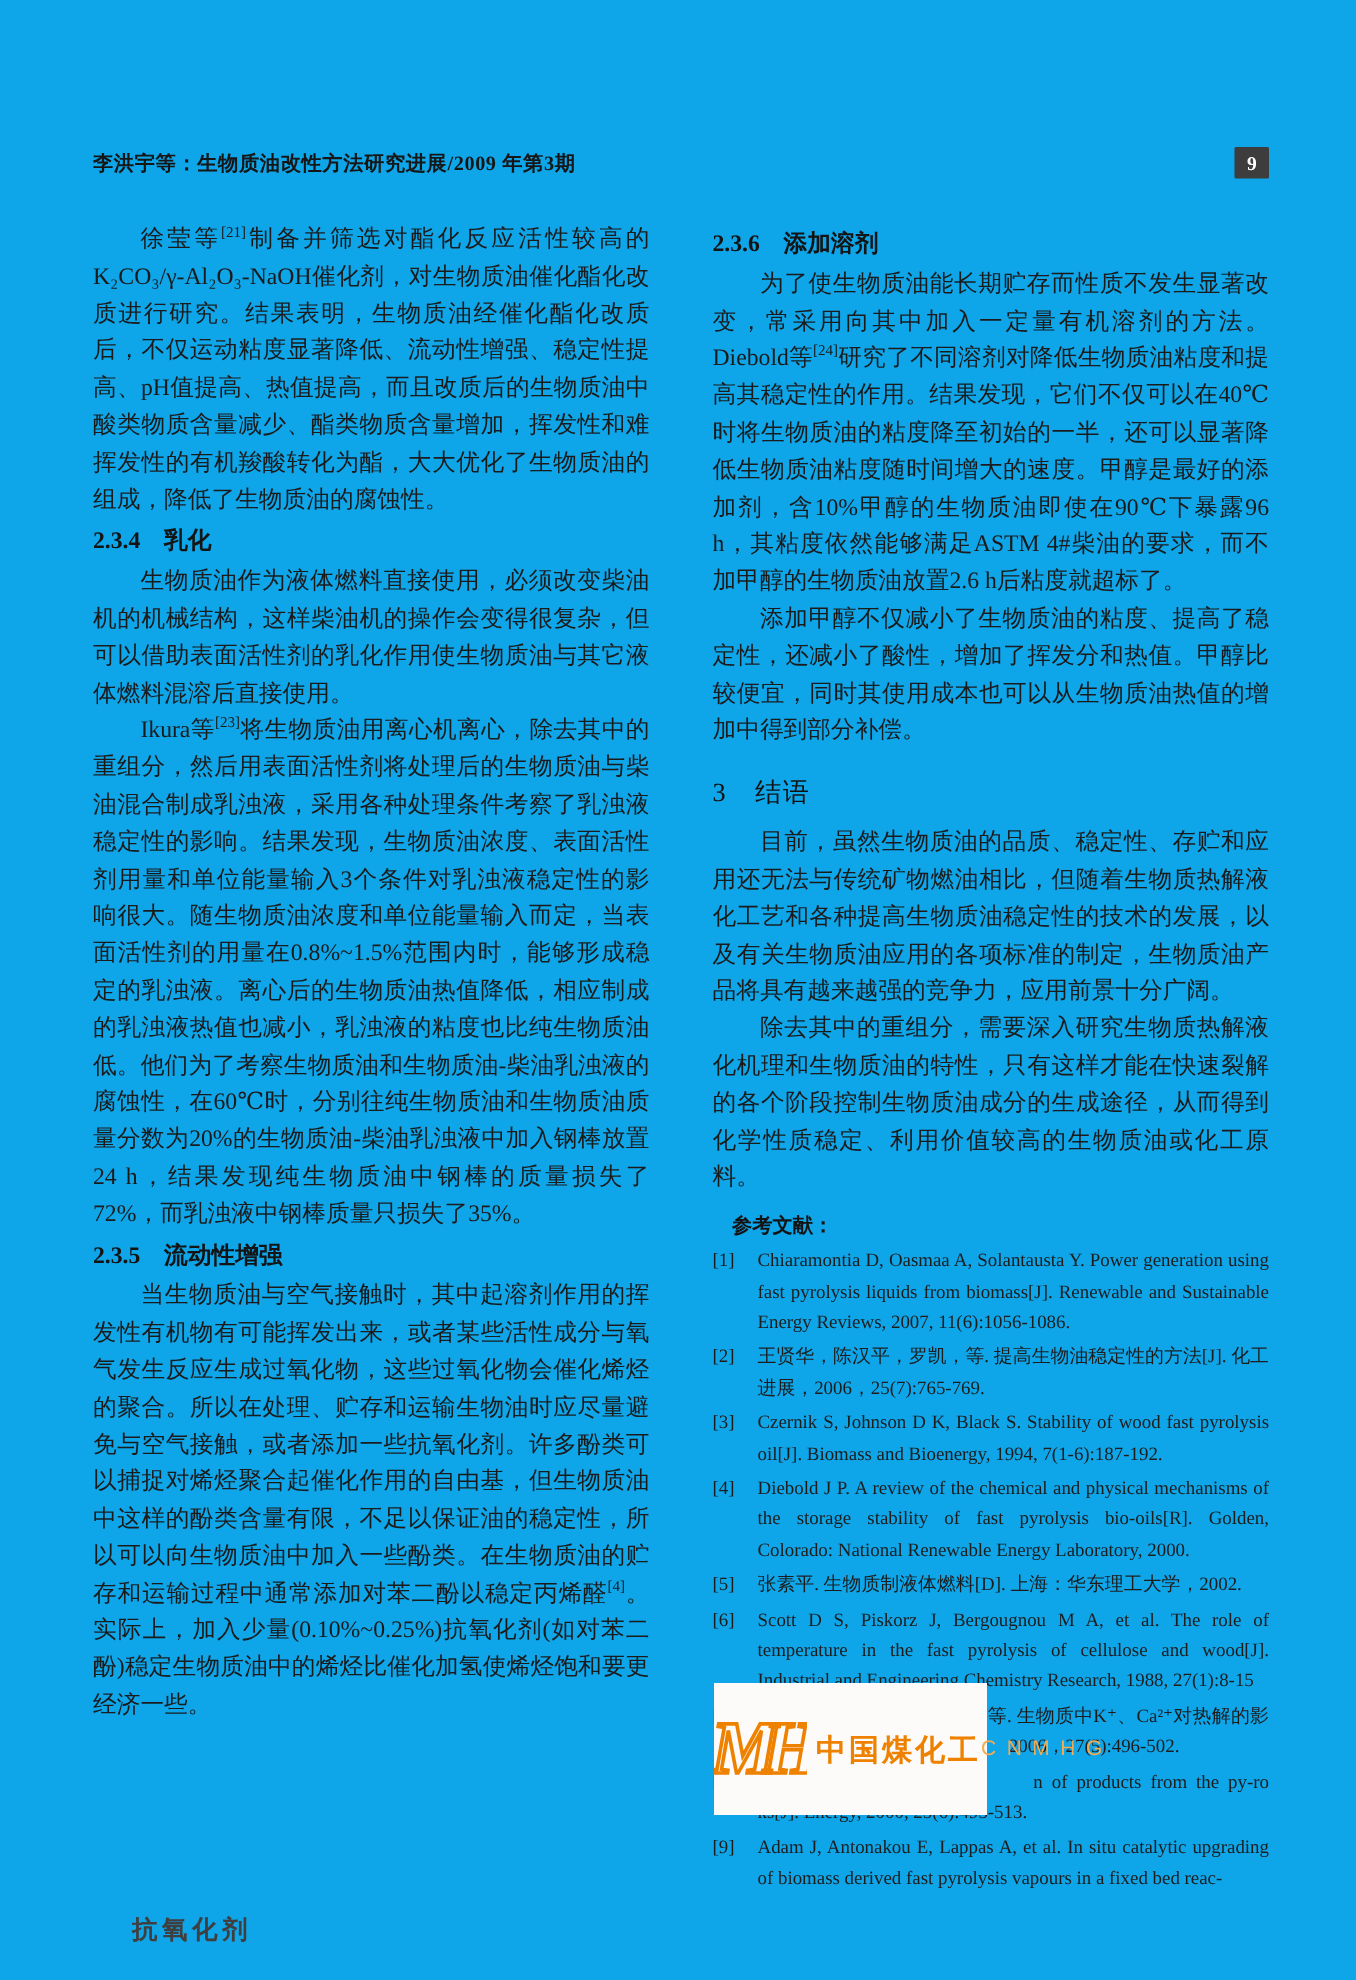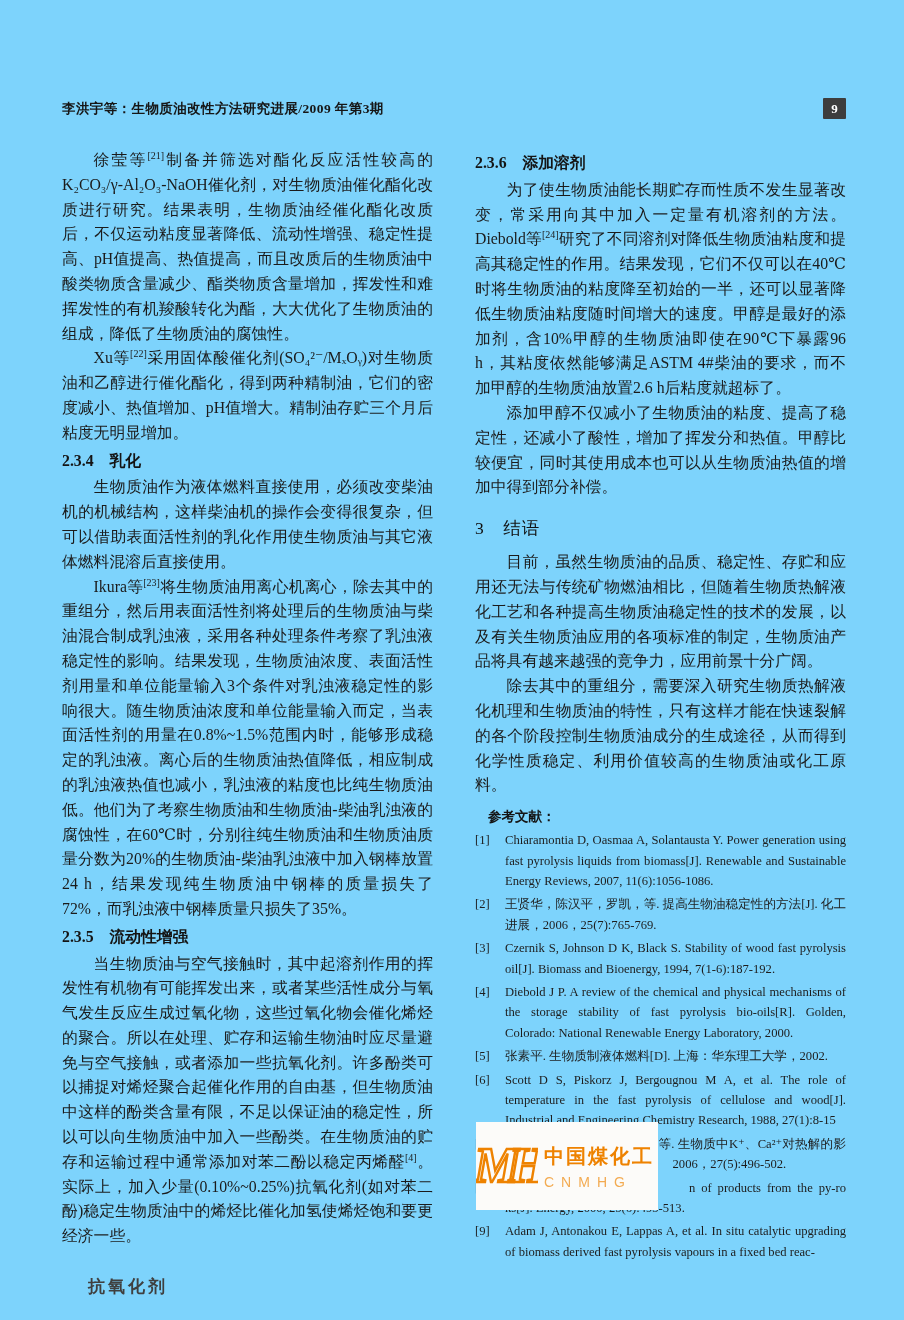--- a/index.html
+++ b/index.html
@@ -2,21 +2,21 @@
 <html><head>
 <meta charset="utf-8">
 <title>Scanned journal page</title>
 <style>
   html, body { margin: 0; padding: 0; }
   body { background: #d8d8d8; font-family: "Liberation Serif", "DejaVu Serif", serif; }
   .page {
     position: relative;
     width: 904px; height: 1320px;
     margin: 0 auto;
-    background: #7dd3fc;
+    background: #0ea5e9;
     color: #1c1c1c;
     overflow: hidden;
   }
   
   .page-header {
     position: absolute; top: 98px; left: 62px; right: 58px;
     display: flex; justify-content: space-between; align-items: center;
   }
   .article-info {
     font-size: 13.5px; font-weight: 700; letter-spacing: 0.4px; color: #161616;
@@ -56,21 +56,21 @@
   .ref-label { flex: 0 0 30px; }
   .ref-text { flex: 1 1 auto; text-align: justify; }
   
   .watermark {
     position: absolute; left: 476px; top: 1122px; width: 182px; height: 88px;
     background: #fcfbf9;
     display: flex; align-items: center; gap: 6px; z-index: 10;
   }
   .wm-logo { flex: 0 0 62px; height: 64px; }
   .wm-logo svg { width: 62px; height: 64px; }
-  .wm-textcol { display: flex; flex-direction: column; justify-content: center; }
+  .wm-textcol { display: flex; flex-direction: row; justify-content: center; }
   .wm-title {
     font-family: "Liberation Sans", "DejaVu Sans", sans-serif;
     font-size: 20px; font-weight: 700; color: #ee8200; letter-spacing: 2px;
     white-space: nowrap;
   }
   .wm-sub {
     font-family: "Liberation Sans", "DejaVu Sans", sans-serif;
     font-size: 14px; font-weight: 400; color: #f3ab52; letter-spacing: 7px;
     margin-top: 4px; white-space: nowrap;
   }
@@ -87,21 +87,20 @@
 
   <header class="page-header">
     <div class="article-info">李洪宇等：生物质油改性方法研究进展/2009 年第3期</div>
     <div class="page-num-badge">9</div>
   </header>
 
   <main class="content">
 
     <section class="column">
       <p class="para">徐莹等<sup>[21]</sup>制备并筛选对酯化反应活性较高的K₂CO₃/γ-Al₂O₃-NaOH催化剂，对生物质油催化酯化改质进行研究。结果表明，生物质油经催化酯化改质后，不仅运动粘度显著降低、流动性增强、稳定性提高、pH值提高、热值提高，而且改质后的生物质油中酸类物质含量减少、酯类物质含量增加，挥发性和难挥发性的有机羧酸转化为酯，大大优化了生物质油的组成，降低了生物质油的腐蚀性。</p>
-      <p class="para">Xu等<sup>[22]</sup>采用固体酸催化剂(SO₄²⁻/MₓOᵧ)对生物质油和乙醇进行催化酯化，得到两种精制油，它们的密度减小、热值增加、pH值增大。精制油存贮三个月后粘度无明显增加。</p>
       <h3 class="sub-heading">2.3.4　乳化</h3>
       <p class="para">生物质油作为液体燃料直接使用，必须改变柴油机的机械结构，这样柴油机的操作会变得很复杂，但可以借助表面活性剂的乳化作用使生物质油与其它液体燃料混溶后直接使用。</p>
       <p class="para">Ikura等<sup>[23]</sup>将生物质油用离心机离心，除去其中的重组分，然后用表面活性剂将处理后的生物质油与柴油混合制成乳浊液，采用各种处理条件考察了乳浊液稳定性的影响。结果发现，生物质油浓度、表面活性剂用量和单位能量输入3个条件对乳浊液稳定性的影响很大。随生物质油浓度和单位能量输入而定，当表面活性剂的用量在0.8%~1.5%范围内时，能够形成稳定的乳浊液。离心后的生物质油热值降低，相应制成的乳浊液热值也减小，乳浊液的粘度也比纯生物质油低。他们为了考察生物质油和生物质油-柴油乳浊液的腐蚀性，在60℃时，分别往纯生物质油和生物质油质量分数为20%的生物质油-柴油乳浊液中加入钢棒放置24 h，结果发现纯生物质油中钢棒的质量损失了72%，而乳浊液中钢棒质量只损失了35%。</p>
       <h3 class="sub-heading">2.3.5　流动性增强</h3>
       <p class="para">当生物质油与空气接触时，其中起溶剂作用的挥发性有机物有可能挥发出来，或者某些活性成分与氧气发生反应生成过氧化物，这些过氧化物会催化烯烃的聚合。所以在处理、贮存和运输生物油时应尽量避免与空气接触，或者添加一些抗氧化剂。许多酚类可以捕捉对烯烃聚合起催化作用的自由基，但生物质油中这样的酚类含量有限，不足以保证油的稳定性，所以可以向生物质油中加入一些酚类。在生物质油的贮存和运输过程中通常添加对苯二酚以稳定丙烯醛<sup>[4]</sup>。实际上，加入少量(0.10%~0.25%)抗氧化剂(如对苯二酚)稳定生物质油中的烯烃比催化加氢使烯烃饱和要更经济一些。</p>
     </section>
 
     <section class="column">
       <h3 class="sub-heading">2.3.6　添加溶剂</h3>
       <p class="para">为了使生物质油能长期贮存而性质不发生显著改变，常采用向其中加入一定量有机溶剂的方法。Diebold等<sup>[24]</sup>研究了不同溶剂对降低生物质油粘度和提高其稳定性的作用。结果发现，它们不仅可以在40℃时将生物质油的粘度降至初始的一半，还可以显著降低生物质油粘度随时间增大的速度。甲醇是最好的添加剂，含10%甲醇的生物质油即使在90℃下暴露96 h，其粘度依然能够满足ASTM 4#柴油的要求，而不加甲醇的生物质油放置2.6 h后粘度就超标了。</p>

